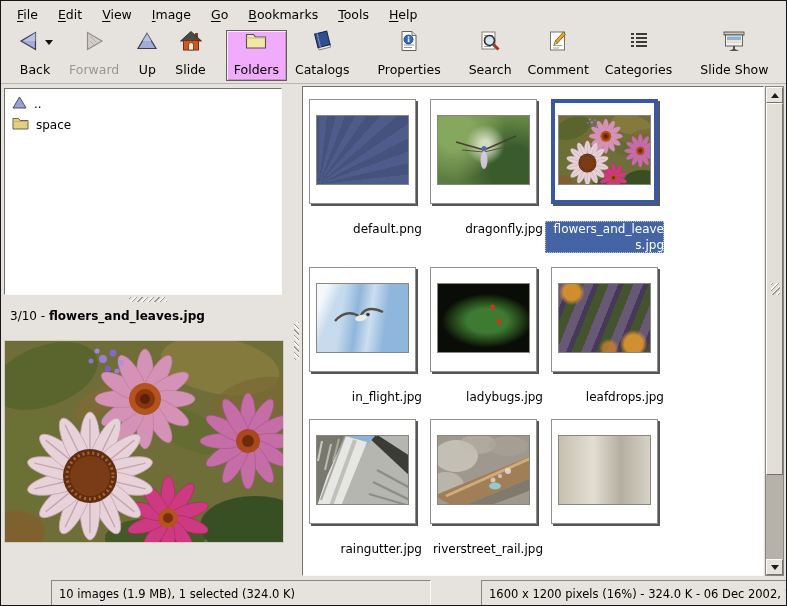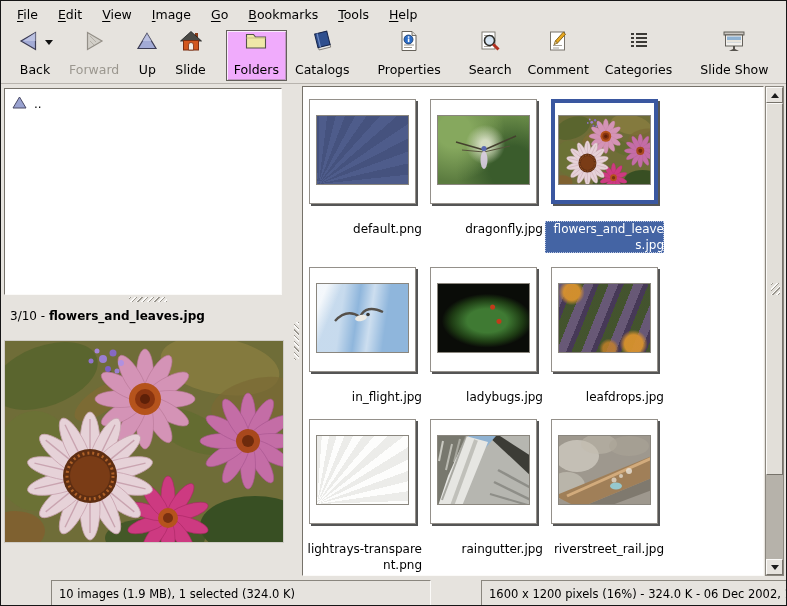--- a/index.html
+++ b/index.html
@@ -391,20 +391,29 @@
 
       <div class="folder-list">
         <div class="folder-row">
           <span>
             <svg width="15" height="13" viewBox="0 0 15 13">
                 <polygon points="7.5,1 14,12 1,12" fill="#99a2d0" stroke="#4a4a66" stroke-width="1"></polygon>
               </svg>
           </span>
           <span>..</span>
         </div>
+        <div class="folder-row">
+          <span>
+            <svg width="17" height="14" viewBox="0 0 17 14">
+                <path d="M1,2.5 h5.5 l1.5,2 h8 v8.5 H1 z" fill="#e3cf80" stroke="#6a6352" stroke-width="1"></path>
+                <path d="M1,5.5 h15" stroke="#c6b269" stroke-width="1"></path>
+              </svg>
+          </span>
+          <span>space</span>
+        </div>
       </div>
 
       <div class="h-splitter">
         <div class="grip-h"></div>
       </div>
 
       <div class="info-bar">
         <span>3/10</span><span> - </span><span class="fname">flowers_and_leaves.jpg</span>
       </div>
 
@@ -479,26 +488,20 @@
             <div class="thumb-label">ladybugs.jpg</div>
           </div>
 
           <div class="thumb-cell">
             <div class="card">
                 <div class="img t-leafdrops"></div>
               </div>
             <div class="thumb-label">leafdrops.jpg</div>
           </div>
 
-          <div class="thumb-cell">
-            <div class="card">
-                <div class="img t-lightrays"></div>
-              </div>
-            <div class="thumb-label">lightrays-transparent.png</div>
-          </div>
 
           <div class="thumb-cell">
             <div class="card">
                 <div class="img">
               <svg width="93" height="70" viewBox="0 0 93 70">
                     <rect width="93" height="70" fill="#b6b6b0"></rect>
                     <polygon points="50,0 93,40 93,20 62,0" fill="#3c3c36"></polygon>
                     <polygon points="30,0 58,0 42,18" fill="#8fb2d2"></polygon>
                     <line x1="60" y1="34" x2="93" y2="52" stroke="#8e8e88" stroke-width="2.5"></line>
                     <line x1="56" y1="46" x2="93" y2="64" stroke="#8e8e88" stroke-width="2.5"></line>

